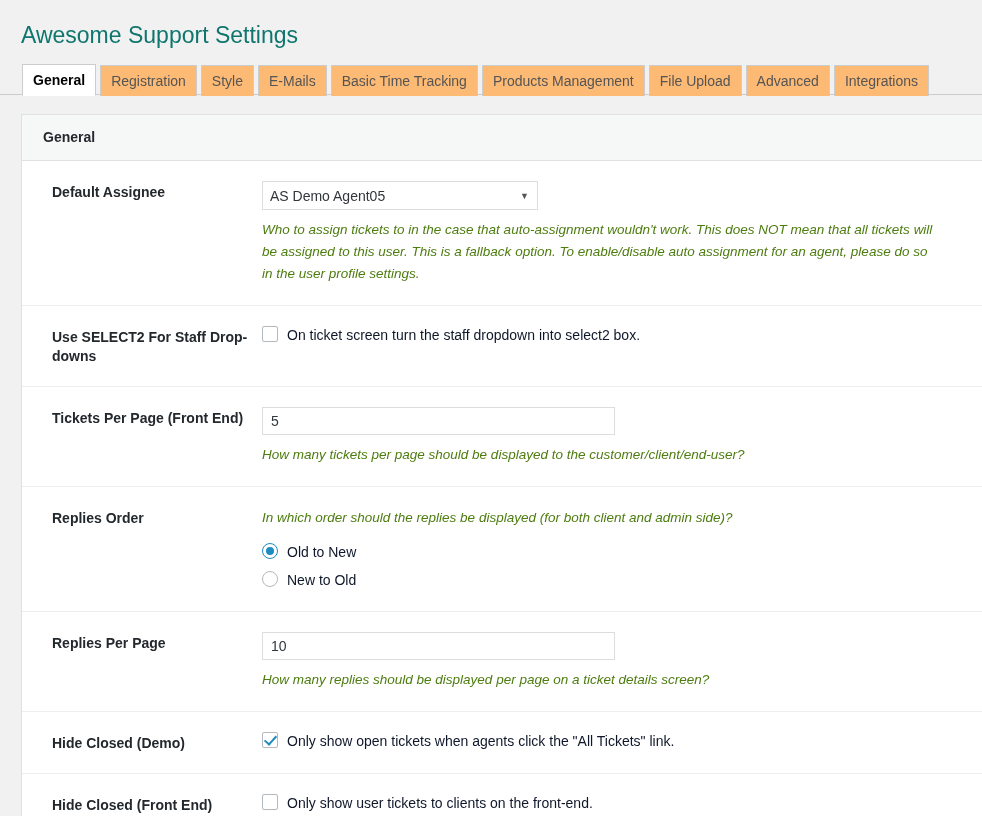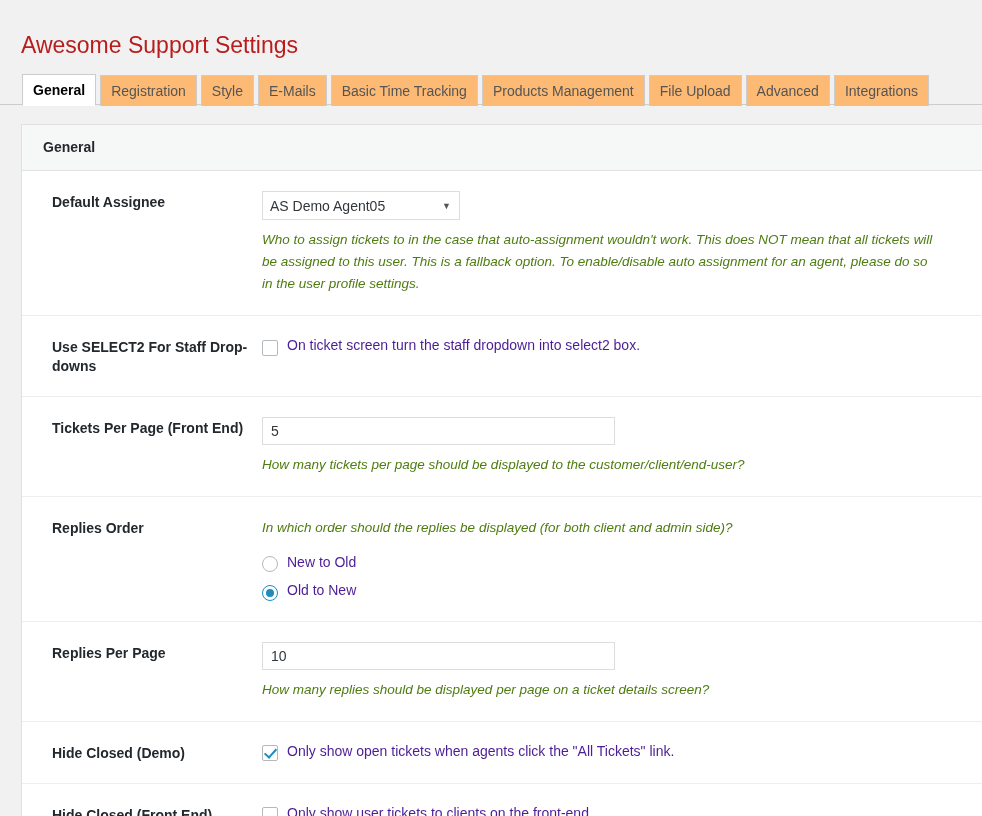--- a/index.html
+++ b/index.html
@@ -12,23 +12,23 @@
     background: #f1f1f1;
     font-family: "Liberation Sans", sans-serif;
     color: #444;
     overflow: hidden;
   }
 
   
   .page-title {
     font-size: 23px;
     font-weight: 400;
-    color: #b91c1c;
+    color: #0f766e;
     margin: 0;
-    padding: 31px 0 10px 21px;
+    padding: 21px 0 10px 21px;
     line-height: 1.3;
   }
 
   
   .tab-strip {
     position: relative;
     padding-left: 22px;
     height: 33px;
     box-sizing: content-box;
     border-bottom: 1px solid #ccc;
@@ -111,21 +111,21 @@
 
   
   select.as-select {
     font-family: "Liberation Sans", sans-serif;
     font-size: 14px;
     color: #32373c;
     background: #fff;
     border: 1px solid #ddd;
     border-radius: 0;
     height: 29px;
-    width: 198px;
+    width: 276px;
     padding: 2px 14px 2px 7px;
     box-sizing: border-box;
     -webkit-appearance: none;
     -moz-appearance: none;
     appearance: none;
     line-height: 25px;
   }
   .select-wrap {
     position: relative;
     display: inline-block;
@@ -163,23 +163,23 @@
     max-width: 672px;
   }
   .desc.tight {
     margin-top: 0;
     margin-bottom: 12px;
   }
 
   
   .choice {
     display: flex;
-    align-items: flex-end;
-    font-size: 14px;
-    color: #4c1d95;
+    align-items: flex-start;
+    font-size: 14px;
+    color: #0f172a;
     line-height: 1.4;
   }
   .choice + .choice {
     margin-top: 9px;
   }
   .desc + .choice-group {
     margin-top: 14px;
   }
 
   .box {
@@ -284,26 +284,26 @@
       <p class="desc">How many tickets per page should be displayed to the customer/client/end-user?</p>
     </div>
   </div>
 
   <div class="row">
     <div class="row-label">Replies Order</div>
     <div class="row-field">
       <p class="desc tight">In which order should the replies be displayed (for both client and admin side)?</p>
       <div class="choice-group">
         <label class="choice">
+          <span class="radio selected"></span>
+          <span class="choice-label">Old to New</span>
+        </label>
+        <label class="choice">
           <span class="radio"></span>
           <span class="choice-label">New to Old</span>
-        </label>
-        <label class="choice">
-          <span class="radio selected"></span>
-          <span class="choice-label">Old to New</span>
         </label>
       </div>
     </div>
   </div>
 
   <div class="row">
     <div class="row-label">Replies Per Page</div>
     <div class="row-field">
       <input class="as-text" type="text" value="10" style="">
       <p class="desc">How many replies should be displayed per page on a ticket details screen?</p>

